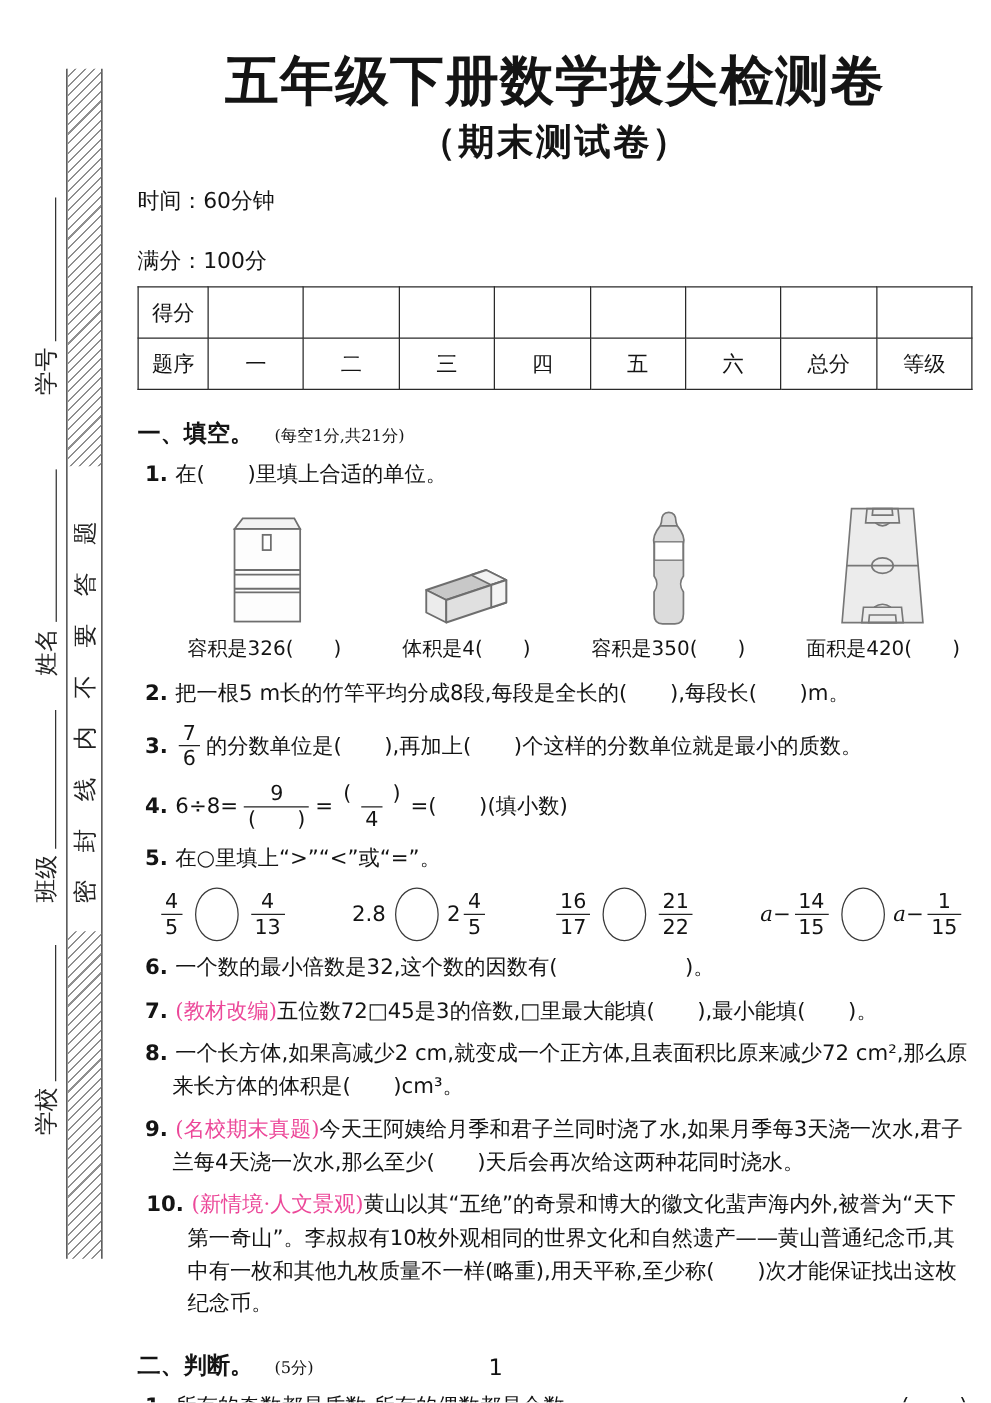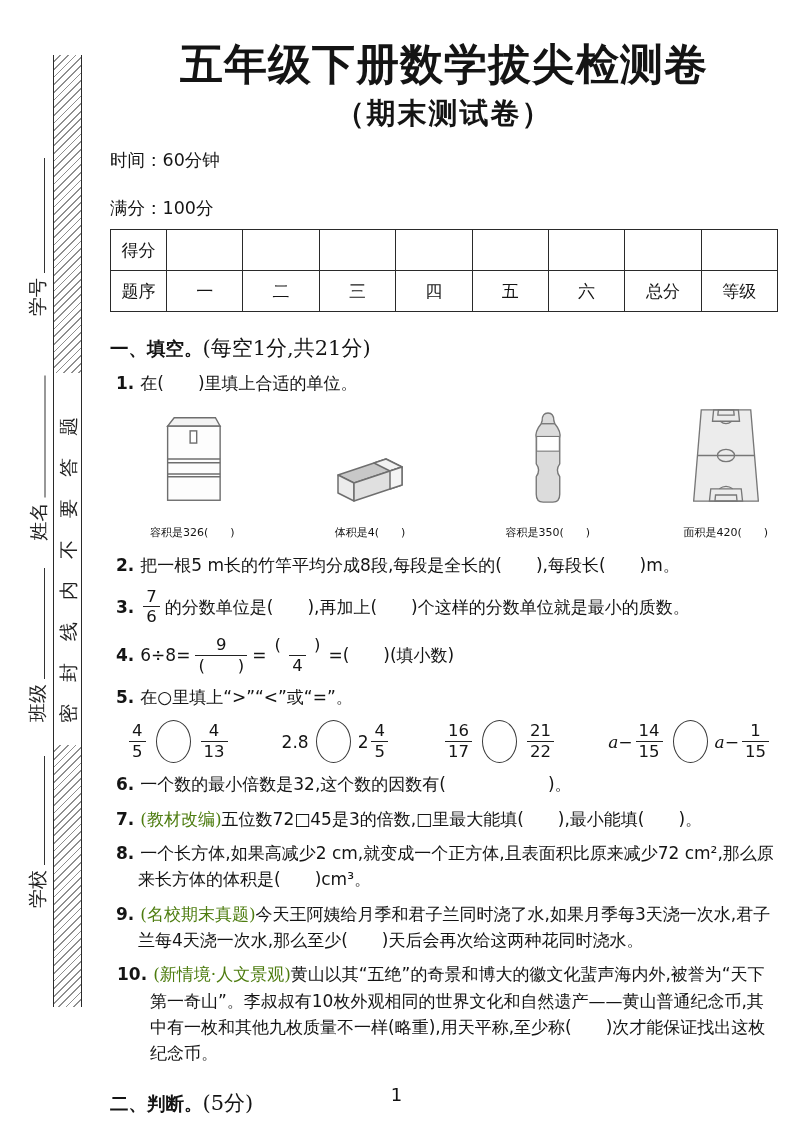--- a/index.html
+++ b/index.html
@@ -45,41 +45,41 @@
   .meta { margin-top:14px; display:flex; justify-content:flex-end; gap:24px; font-size:17.5px; padding-right:4px;flex-direction:column; }
 
   table.score-table {
     margin-top:9px; width:100%; border-collapse:collapse; table-layout:fixed;
     font-size:17px; text-align:center;
   }
   table.score-table td { border:1.6px solid #2a2a2a; height:38px; }
   table.score-table col.c0 { width:56px; }
 
   .sec-head { margin-top:22px; font-size:18.5px; font-weight:700; }
-  .sec-note { font-family:"DejaVu Serif", serif; font-weight:400; font-size:21px; }
+  .sec-note { font-family:"DejaVu Serif", serif; font-weight:400; font-size:13px;margin-left:17px; }
 
   .q { margin-top:8px; line-height:1.55; padding-left:28px; text-indent:-22px; }
   .q10 { padding-left:40px; text-indent:-33px; }
   .qno { font-weight:700; margin-right:6px; }
-  .tag { font-family:"DejaVu Serif", serif; color:#4d7c0f; }
+  .tag { font-family:"DejaVu Serif", serif; color:#ec4899; }
 
   .qflex { display:flex; align-items:center; text-indent:0; padding-left:6px; gap:2px; }
   .qflex .qno { margin-right:4px; }
 
   .frac { display:inline-flex; flex-direction:column; align-items:center; vertical-align:middle; line-height:1.2; margin:0 3px; font-size:16.5px; }
   .frac .den { border-top:1.5px solid #222; }
   .frac .num, .frac .den { padding:0 3px; white-space:nowrap; }
 
   .fig-row {
     margin-top:10px; padding:0 10px 0 40px; display:flex;
     justify-content:space-between; align-items:flex-end;
   }
   .fig-col { display:flex; flex-direction:column; align-items:center; }
   .fig-col figure { margin:0; display:flex; flex-direction:column; align-items:center; }
-  .fig-col figcaption { margin-top:20px; white-space:nowrap; font-size:11px; }
+  .fig-col figcaption { margin-top:7px; white-space:nowrap; font-size:16px; }
   .fig-col svg { display:block; }
 
   .cmp-row { margin-top:10px; padding:0 6px 0 16px; display:flex; justify-content:space-between; align-items:center; }
   .cmp { display:inline-flex; align-items:center; }
   .cmp-circle { width:33px; height:41px; border:1.7px solid #3a3a3a; border-radius:50%; margin:0 7px; flex:none; }
   .ivar { font-style:italic; font-family:"DejaVu Serif", serif; }
 
   .qjudge { display:flex; justify-content:space-between; align-items:baseline; text-indent:0; padding-left:6px; }
   .judge-blank { letter-spacing:2px; padding-right:2px; }
 

